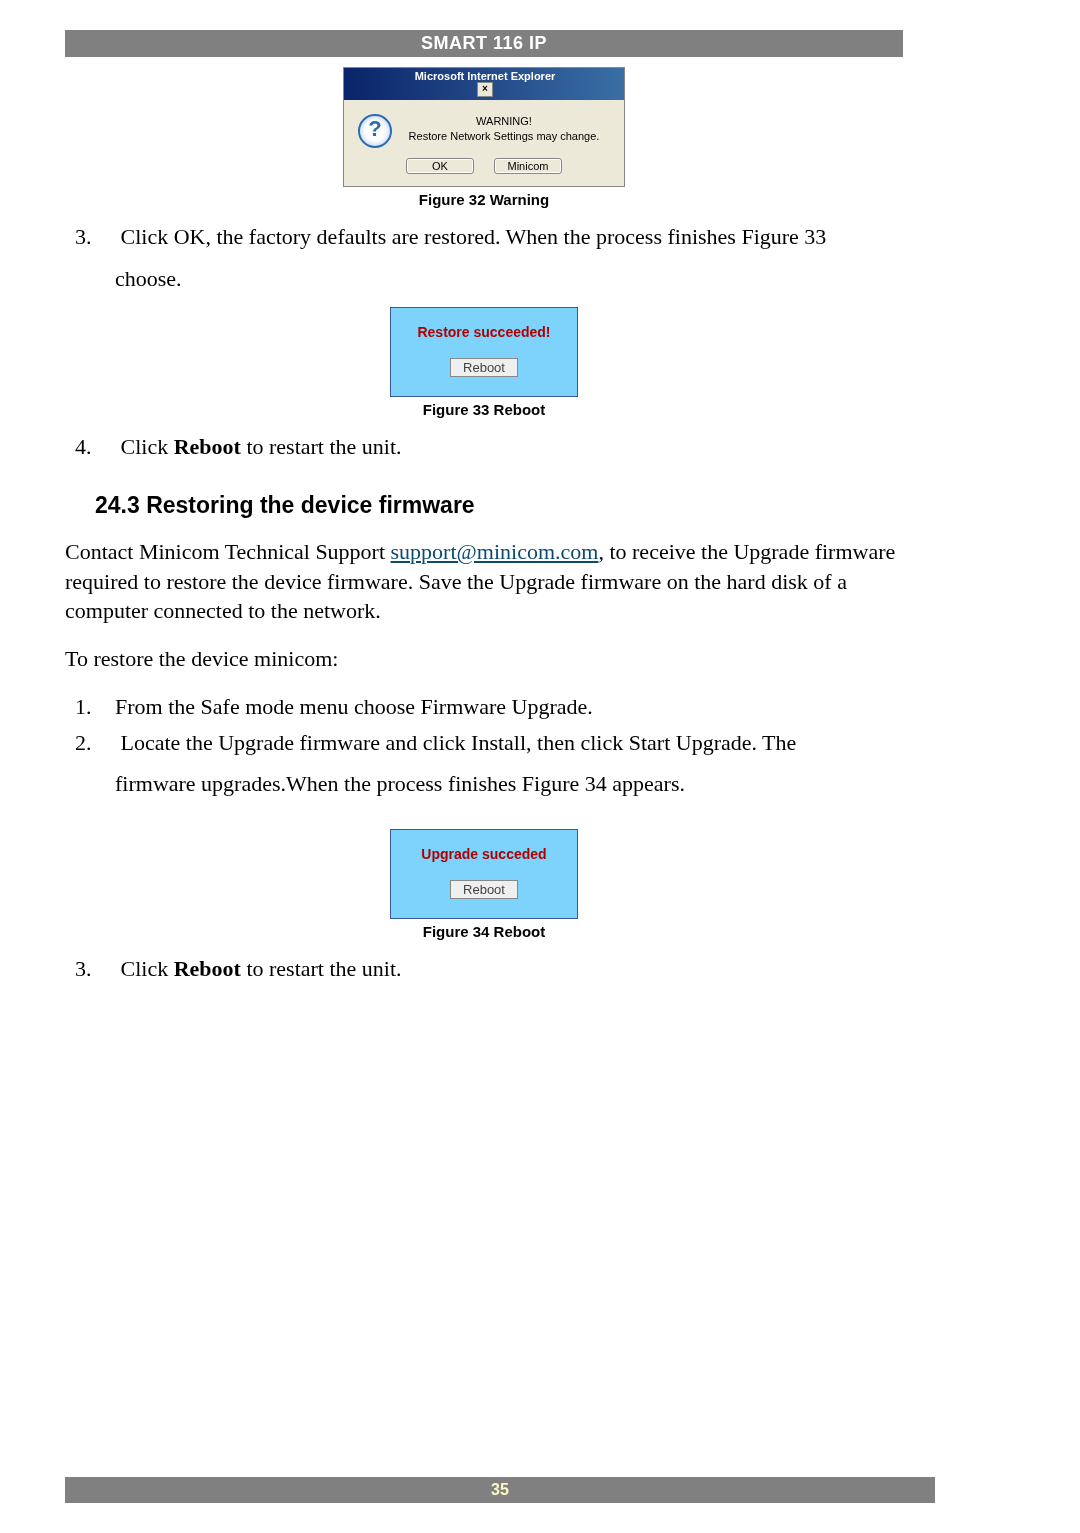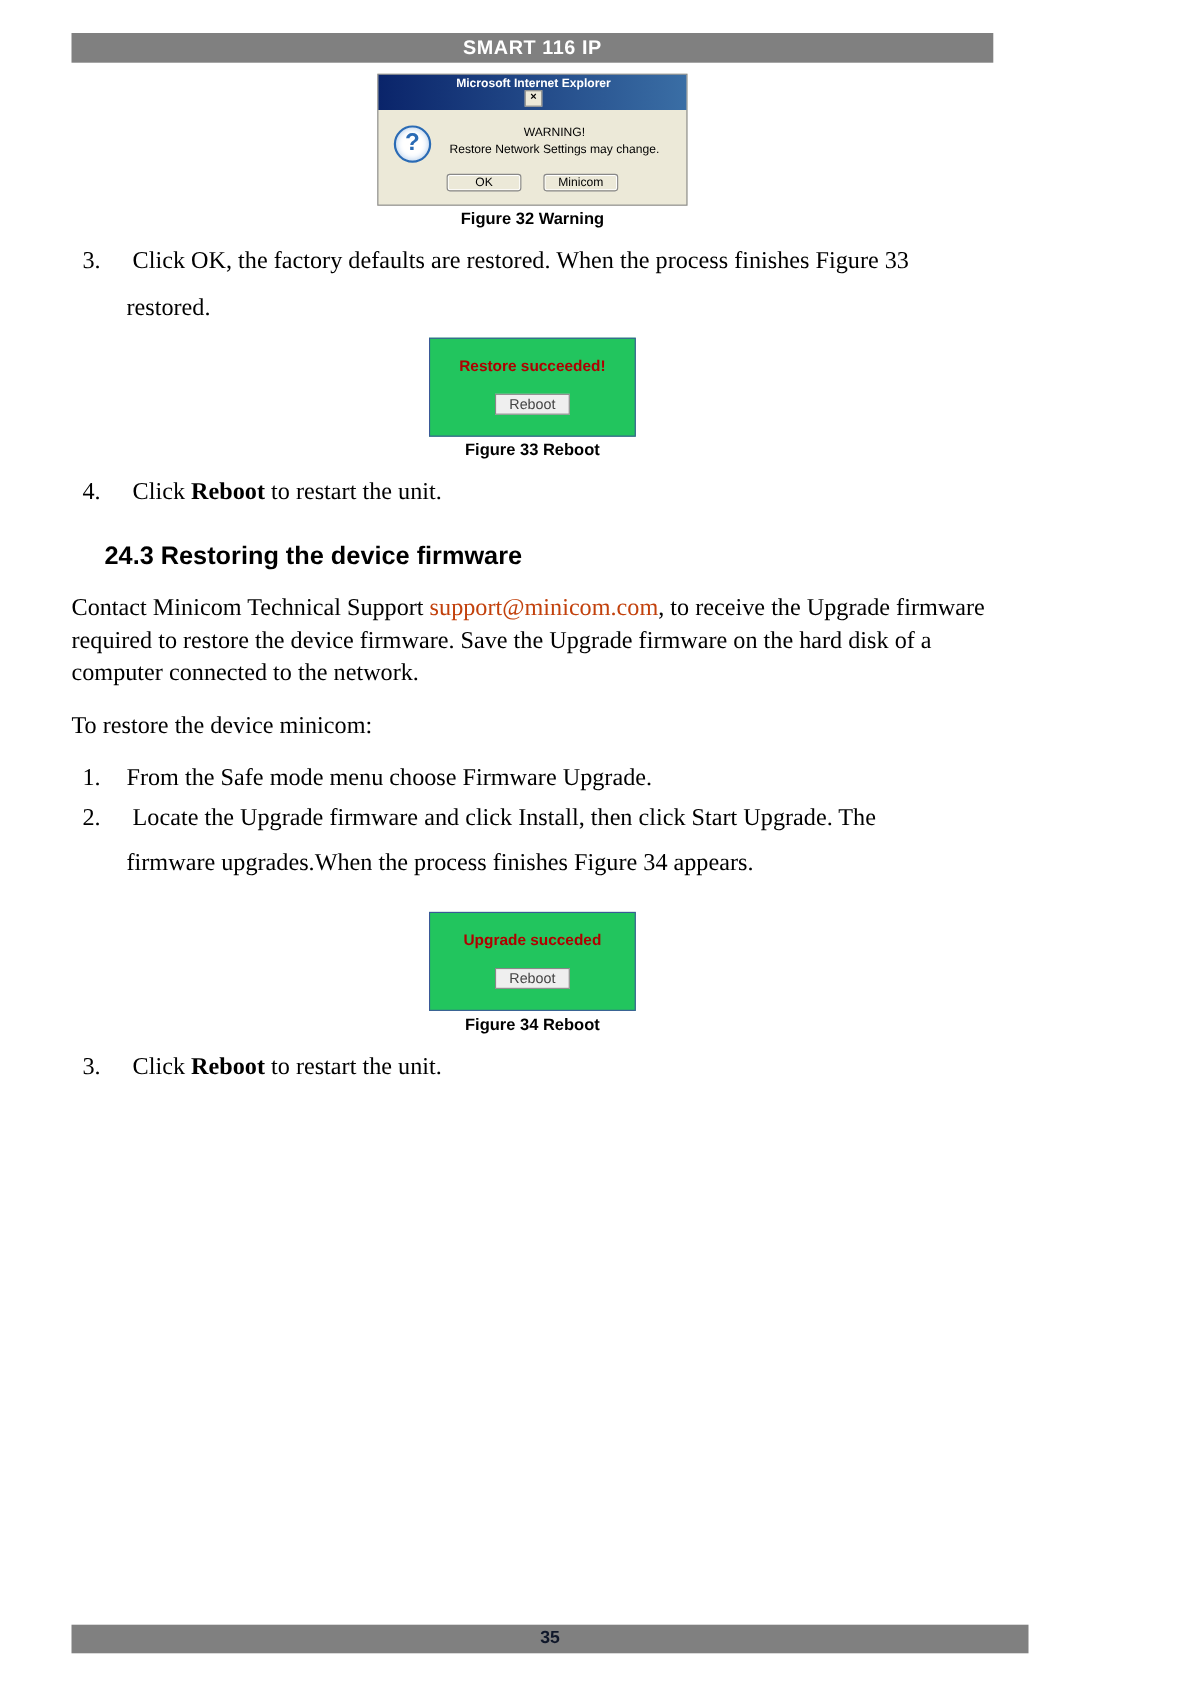--- a/index.html
+++ b/index.html
@@ -22,21 +22,21 @@
     font-family: Arial, Helvetica, sans-serif;
     font-weight: bold;
     font-size: 18px;
     text-align: center;
     padding: 3px 0;
     letter-spacing: 0.5px;
     margin-bottom: 10px;
   }
   .footer-bar {
     background: #808080;
-    color: #0f172a;
+    color: #fef9c3;
     font-family: Arial, Helvetica, sans-serif;
     font-weight: bold;
     font-size: 16px;
     text-align: center;
     padding: 4px 0;
     position: absolute;
     left: 65px;
     right: 53px;
     bottom: 30px;
     width: 870px;
@@ -127,21 +127,21 @@
     border: 1px solid #888;
     border-radius: 3px;
     box-shadow: 0 0 0 1px #fff inset;
     cursor: pointer;
     font-family: Tahoma, Arial, sans-serif;
   }
   
   .small-dialog {
     border: 1px solid #3b5998;
     width: 170px;
-    background: #22c55e;
+    background: #7dd3fc;
     text-align: center;
     padding: 16px 8px 18px 8px;
     font-family: Arial, Helvetica, sans-serif;
   }
   .small-dialog .msg {
     color: #b00000;
     font-weight: bold;
     font-size: 14px;
     margin-bottom: 12px;
   }
@@ -185,21 +185,22 @@
     font-family: Arial, Helvetica, sans-serif;
     font-size: 23px;
     font-weight: bold;
     margin: 30px 0 18px 30px;
   }
   .body-p {
     margin: 0 0 18px 0;
     line-height: 1.35;
   }
   a.mail {
-    color: #c2410c;
+    color: #0c4a6e;
+    text-decoration: underline;
     cursor: pointer;
   }
   .page-wrap { position: relative; min-height: 1533px; }
 </style>
 </head>
 <body>
 <div class="page-wrap">
 
 <div class="page">
 
@@ -224,21 +225,21 @@
       </div>
     </div>
   </div>
   <div class="fig-caption">Figure 32 Warning</div>
 
   <ol class="doc-list">
     <li>
       <span>Click </span><span style="font-family:inherit">OK</span><span>, the factory defaults are restored. When the process finishes Figure 33</span>
     </li>
   </ol>
-  <div class="indent-continue" style="margin-top:-6px; margin-bottom:14px;">restored.</div>
+  <div class="indent-continue" style="margin-top:-6px; margin-bottom:14px;">choose.</div>
 
   <div class="dialog-container">
     <div class="small-dialog">
       <div class="msg">Restore succeeded!</div>
       <button class="reboot-btn">Reboot</button>
     </div>
   </div>
   <div class="fig-caption">Figure 33 Reboot</div>
 
   <ol class="doc-list start4">

